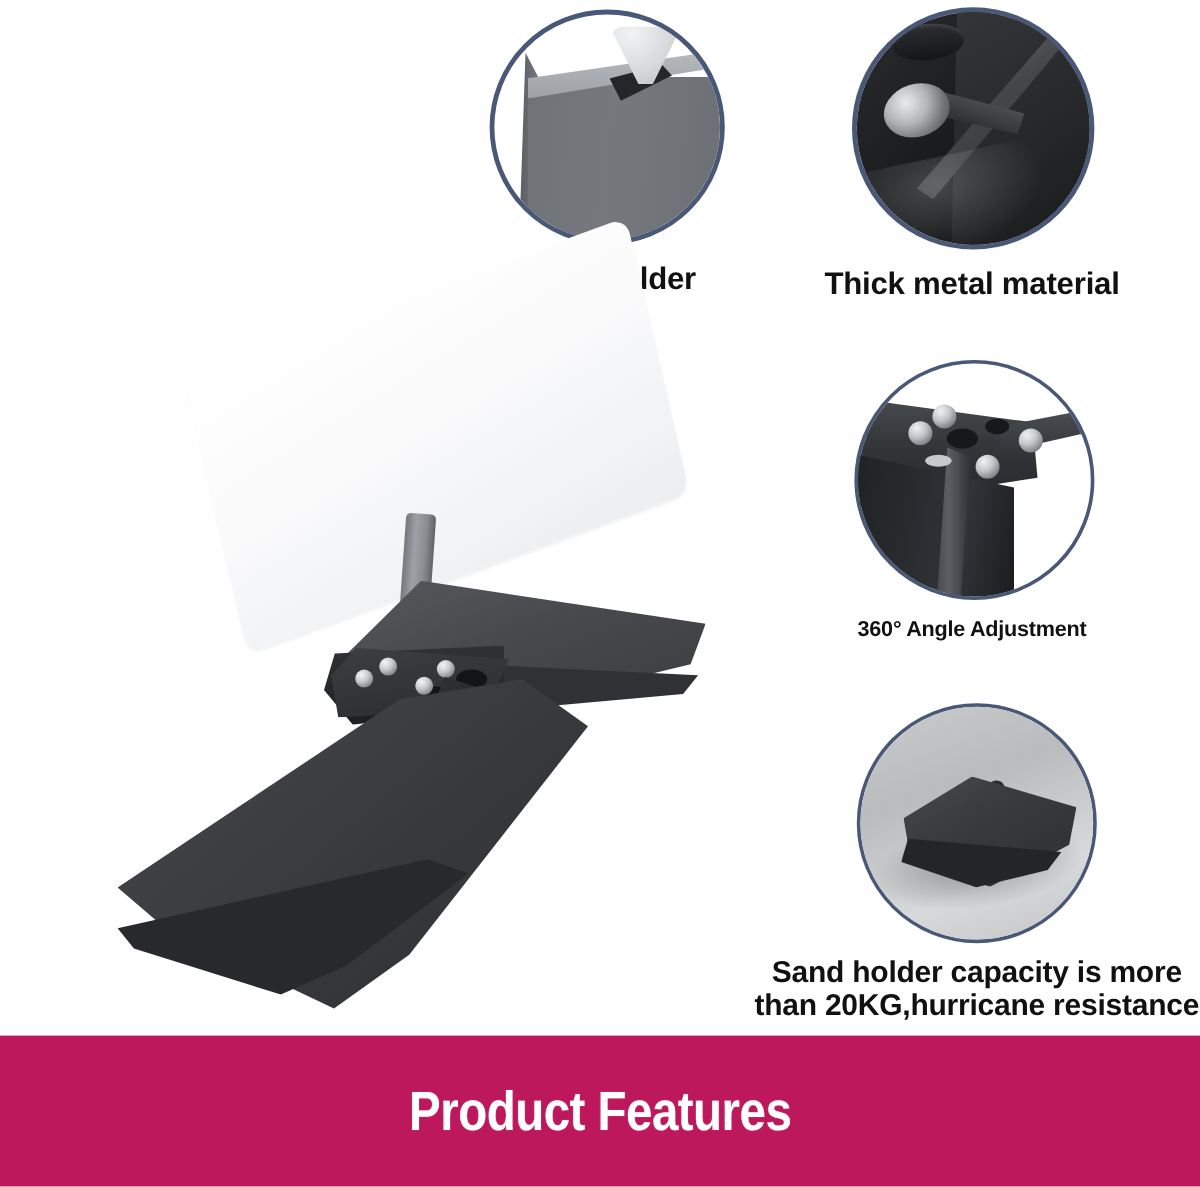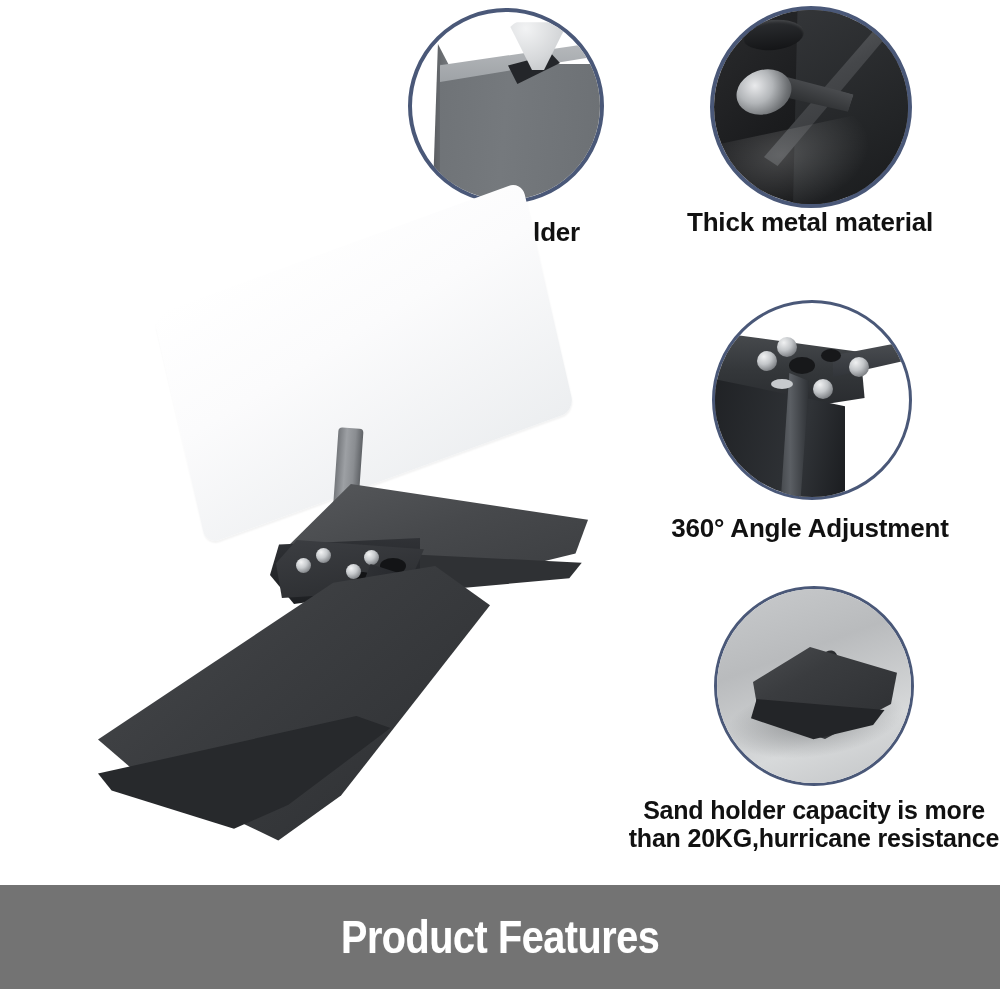--- a/index.html
+++ b/index.html
@@ -108,21 +108,21 @@
     left: 96px; top: 6px;
     width: 60px; height: 52px;
     background: radial-gradient(ellipse at 30% 20%, #f2f3f4 0%, #d6d8da 55%, #b9bcbf 100%);
     clip-path: polygon(0% 8%, 100% 8%, 60% 100%, 40% 100%);
     border-radius: 48% 48% 10% 10% / 28% 28% 10% 10%;
   }
 
   
   .c3 { left: 710px; top: 6px; }
   .c3 .circle { width: 202px; height: 202px; }
-  .c3 .caption { width: 320px; margin-left: -60px; margin-top: 0; font-size: 26px; }
+  .c3 .caption { width: 320px; margin-left: -60px; margin-top: 14px; font-size: 26px; }
   .tm-bg {
     position: absolute; inset: 0;
     background: linear-gradient(135deg, #2b2c2e 0%, #1b1c1e 45%, #0e0f10 100%);
   }
   .tm-panel {
     position: absolute;
     left: 60px; top: -14px;
     width: 200px; height: 200px;
     background: linear-gradient(160deg,#35373a 0%, #232527 60%, #17181a 100%);
     clip-path: polygon(20% 0%, 100% 0%, 100% 100%, 0% 100%);
@@ -164,21 +164,21 @@
     position: absolute;
     left: 10px; top: 118px;
     width: 150px; height: 80px;
     background: radial-gradient(ellipse at 40% 30%, rgba(255,255,255,0.20) 0%, rgba(255,255,255,0.0) 70%);
     transform: rotate(-12deg);
   }
 
   
   .c4 { left: 712px; top: 300px; }
   .c4 .circle { width: 200px; height: 200px; }
-  .c4 .caption { width: 340px; margin-left: -72px; margin-top: 14px; font-size: 26px; }
+  .c4 .caption { width: 340px; margin-left: -72px; margin-top: 14px; font-size: 18px; }
   .ang-plate {
     position: absolute;
     left: -10px; top: 24px;
     width: 210px; height: 96px;
     background: linear-gradient(180deg,#4a4d51 0%, #34373a 45%, #24262a 100%);
     clip-path: polygon(0% 4%, 74% 26%, 76% 74%, 0% 100%);
   }
   .ang-plate2 {
     position: absolute;
     left: -20px; top: 72px;
@@ -348,22 +348,22 @@
     border-radius: 50%;
     background: radial-gradient(circle at 34% 28%, #eef0f1 0%, #c2c5c8 42%, #83868a 74%, #4a4d50 100%);
   }
 
   
   .banner {
     position: absolute;
     left: 0;
     bottom: 0;
     width: 1000px;
-    height: 104px;
-    background: #737373;
+    height: 126px;
+    background: #be185d;
     display: flex;
     align-items: center;
     justify-content: center;
   }
   .banner-title {
     color: #ffffff;
     font-size: 46px;
     font-weight: bold;
     letter-spacing: -0.5px;
     transform: scaleX(0.86);

